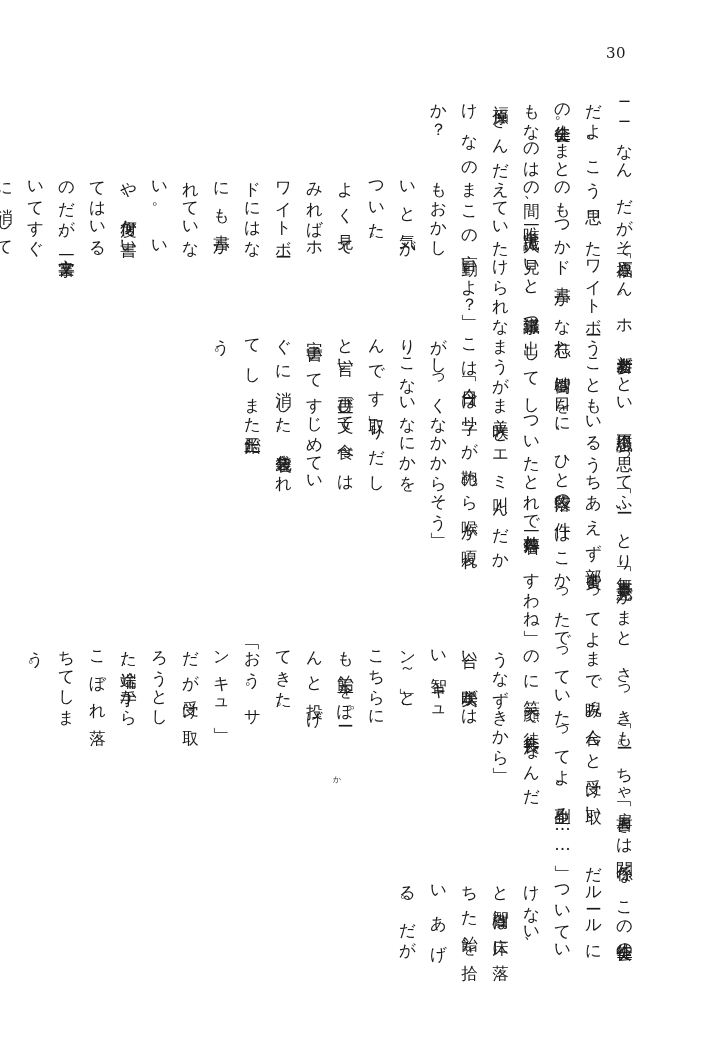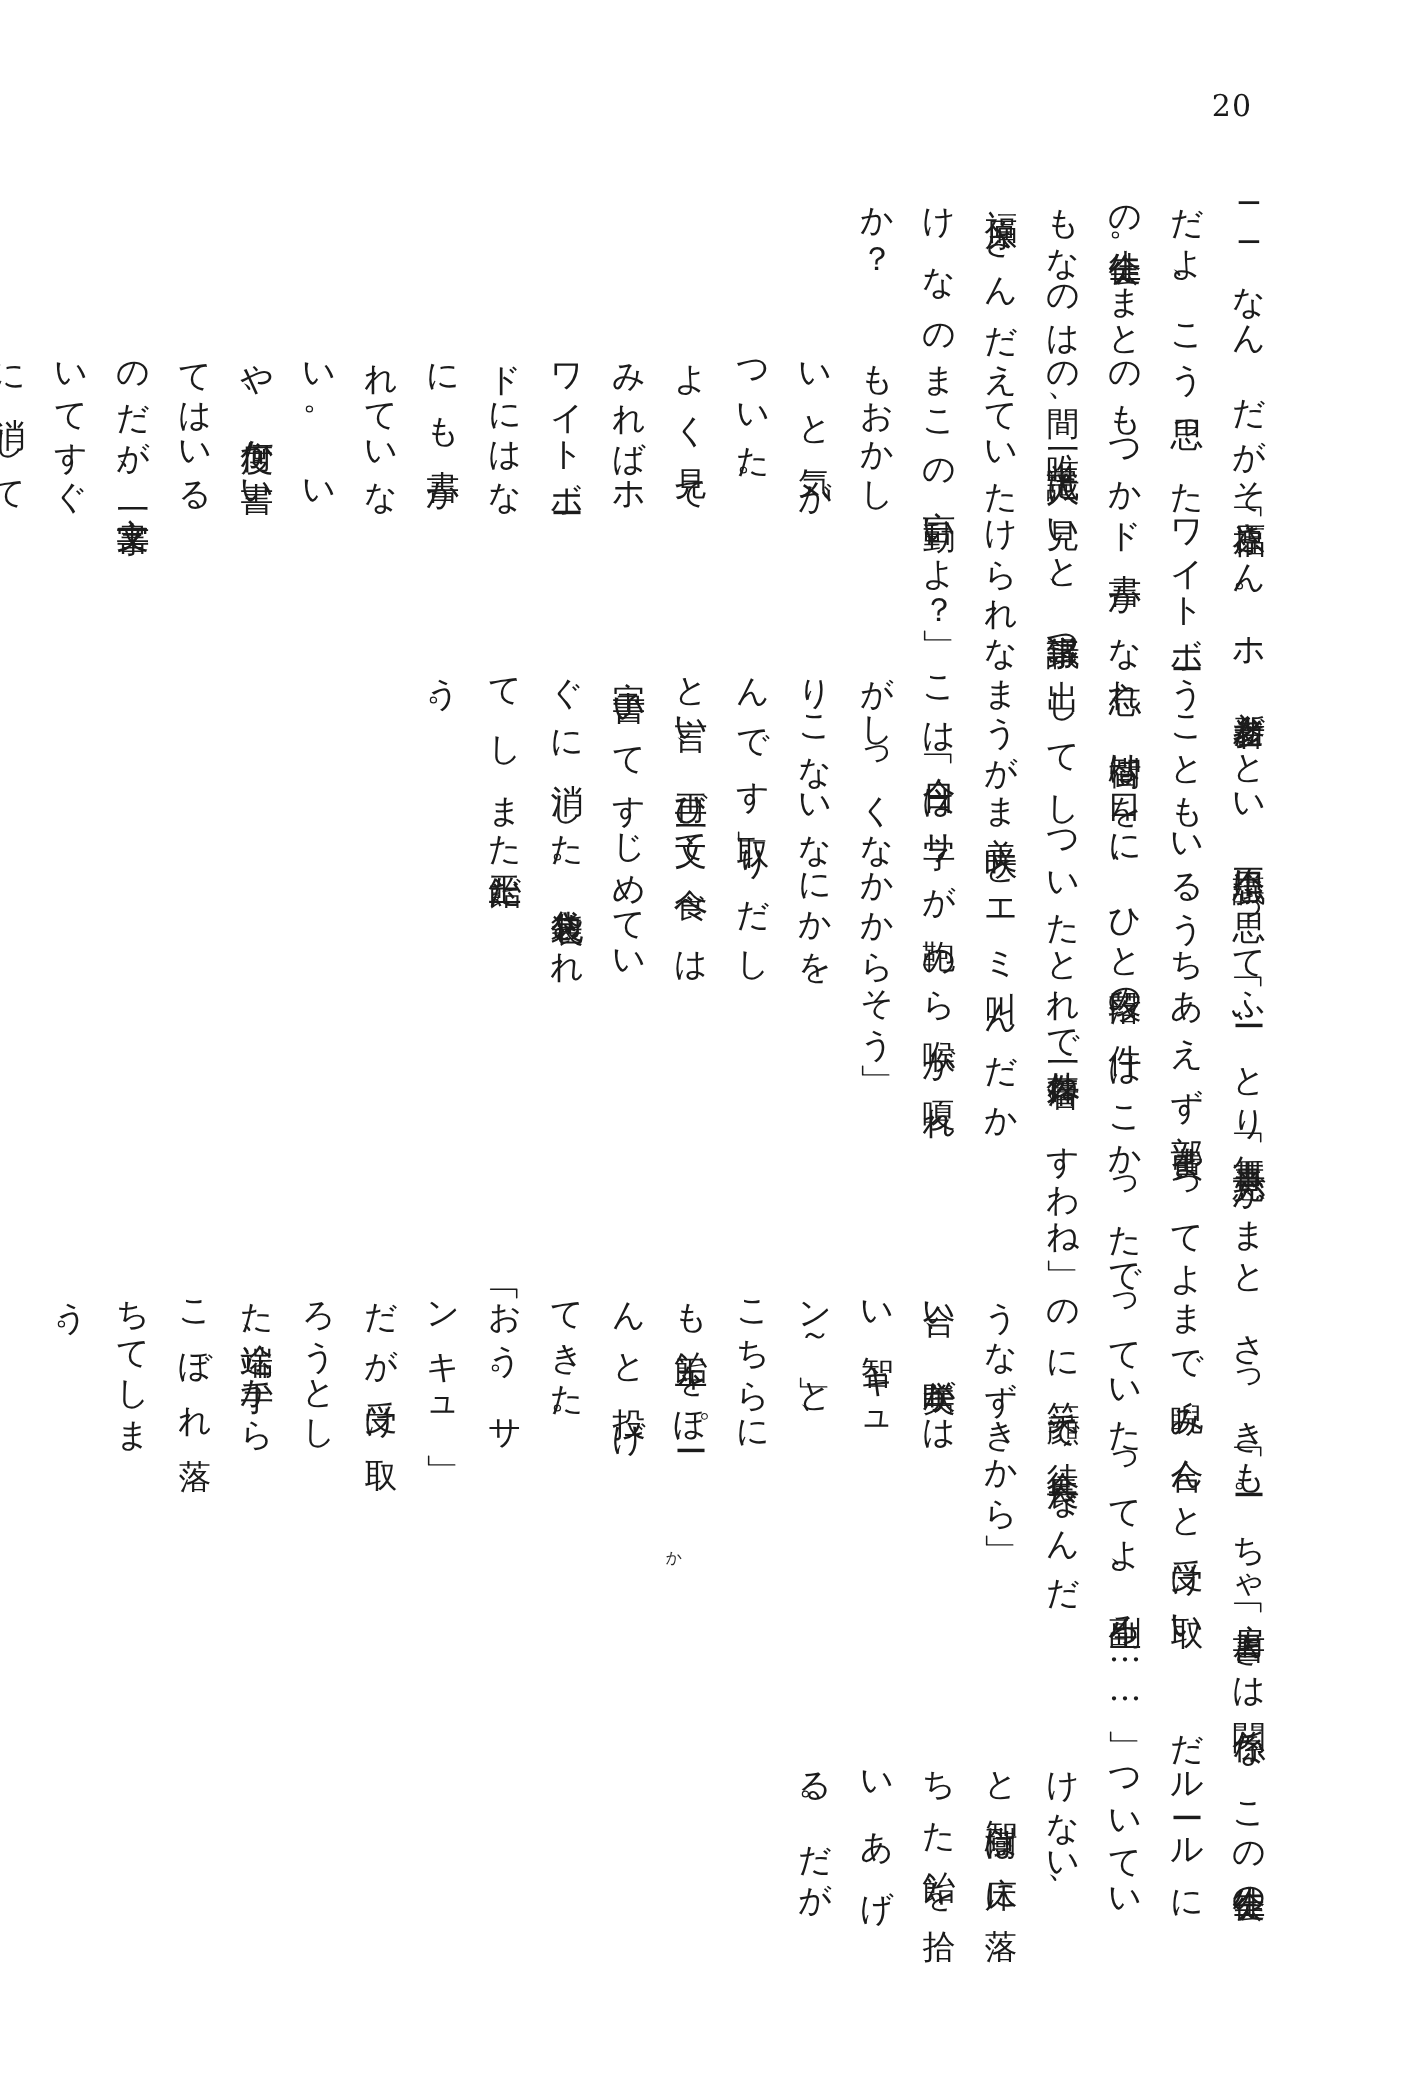--- a/index.html
+++ b/index.html
@@ -61,21 +61,21 @@
     color: #2a2a2a;
     writing-mode: vertical-rl;
     text-orientation: upright;
   }
 </style>
 </head>
 <body>
 
 <div class="page">
 
-  <div class="page-number">20</div>
+  <div class="page-number">30</div>
 
   <div class="text-body">
     <p class="para">──なんだよ、この生徒会。まともなのは福原さんだけなのか？</p>
     <p class="para indent">だがそう思ったのもつかの間、唯一常識人に見えていたまこの言動もおかしいと気がついた。よく見てみればホワイトボードにはなにも書かれていない。いや、何度か書いてはいるのだが、一文字書いてすぐに消してしまっている。</p>
     <p class="para">「福原さん。ホワイトボード書かないと、議事録つけられないよ？」</p>
     <p class="para indent">新参者だということも忘れ、智樹は口を出してしまうがまこは「今日は字がしっくりこないんです」と言い、再び一文字書いてすぐに消してしまう。</p>
     <p class="para indent">不思議に思っているうちに、ひと段落ついたと美咲とエミリが鞄のなかからなにかを取りだして食べはじめていた。袋包装された飴玉だ。</p>
     <p class="para">「ふー、とりあえず部費の件はこれで一件落着ね。叫んだから喉が嗄れそう」</p>
     <p class="para">「無事意見がまとまってよかったですわね」</p>
     <p class="para indent">さっきまで睨み合っていたのに笑顔でうなずき合い、美咲が「はい智キュン～」と、こちらにも飴玉をぽーんと投げてきた。「おう。サンキュ」だが受け取ろうとした途端、手からこぼれ落ちてしまう。</p>

